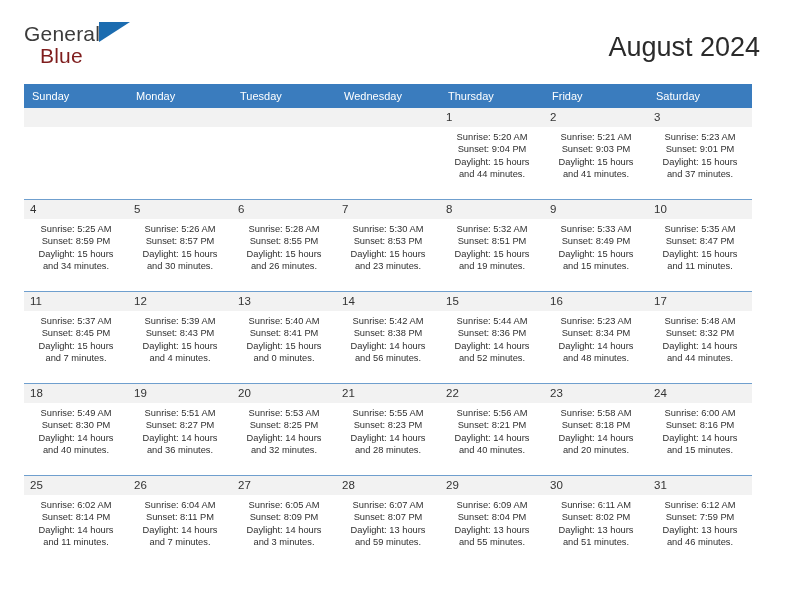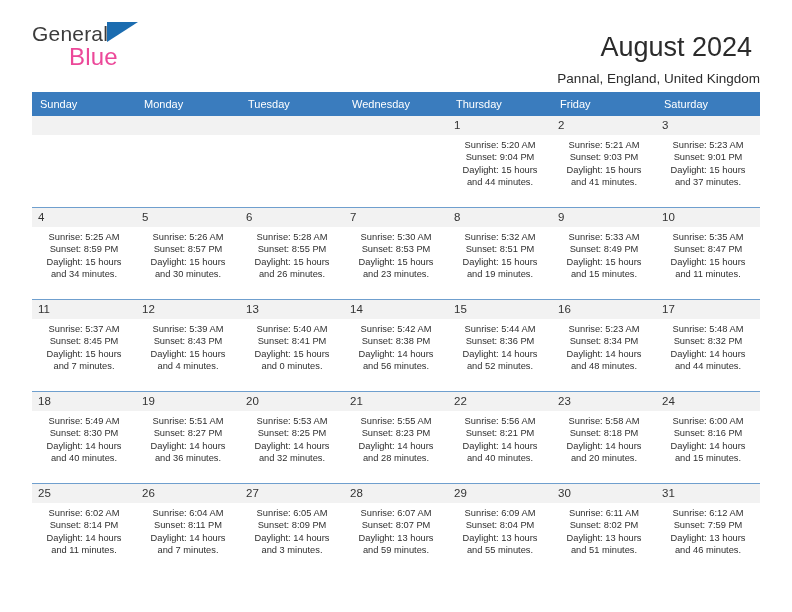--- a/index.html
+++ b/index.html
@@ -12,21 +12,21 @@
     background: #ffffff;
     font-family: "Liberation Sans", sans-serif;
     color: #222222;
     overflow: hidden;
   }
   .page {
     position: relative;
     width: 792px;
     height: 612px;
     box-sizing: border-box;
-    padding: 0 32px;
+    padding: 0 24px;
   }
 
   
   .header {
     display: flex;
     align-items: flex-start;
     justify-content: space-between;
     height: 72px;
     padding-top: 22px;
     box-sizing: border-box;
@@ -47,24 +47,24 @@
     display: inline-block;
     vertical-align: -1px;
     margin-left: -1px;
     width: 0;
     height: 0;
     border-left: 31px solid #1b6cb0;
     border-bottom: 20px solid transparent;
   }
   .brand-bottom {
     display: block;
-    font-size: 24px;
-    color: #ec4899;
+    font-size: 21px;
+    color: #7f1d1d;
     margin-top: 1px;
-    margin-left: 37px;
+    margin-left: 16px;
     letter-spacing: 0.2px;
   }
   .title-wrap {
     text-align: right;
     padding-top: 2px;
   }
   .cal-title {
     font-size: 27px;
     color: #2b2b2b;
     line-height: 1.15;
@@ -75,21 +75,21 @@
     font-size: 13.5px;
     color: #2b2b2b;
     margin-top: 8px;
   }
 
   
   .calendar {
     width: 728px;
     border-collapse: collapse;
     table-layout: fixed;
-    margin-top: 20px;
+    margin-top: 12px;
   }
   .calendar th {
     background: #3a7cbe;
     color: #ffffff;
     font-size: 11px;
     font-weight: normal;
     text-align: left;
     padding: 6px 0 6px 8px;
     border: none;
     height: 21px;
@@ -134,21 +134,20 @@
 
 <div class="page">
 
   <div class="header">
     <div class="brand">
       <span class="brand-top">General</span><span class="brand-flag"></span>
       <span class="brand-bottom">Blue</span>
     </div>
     <div class="title-wrap">
       <h1 class="cal-title">August 2024</h1>
-      <div class="cal-subtitle">Pannal, England, United Kingdom</div>
     </div>
   </div>
 
   <table class="calendar">
     <thead>
       <tr id="weekday-row">
           <th>Sunday</th>
           <th>Monday</th>
           <th>Tuesday</th>
           <th>Wednesday</th>

